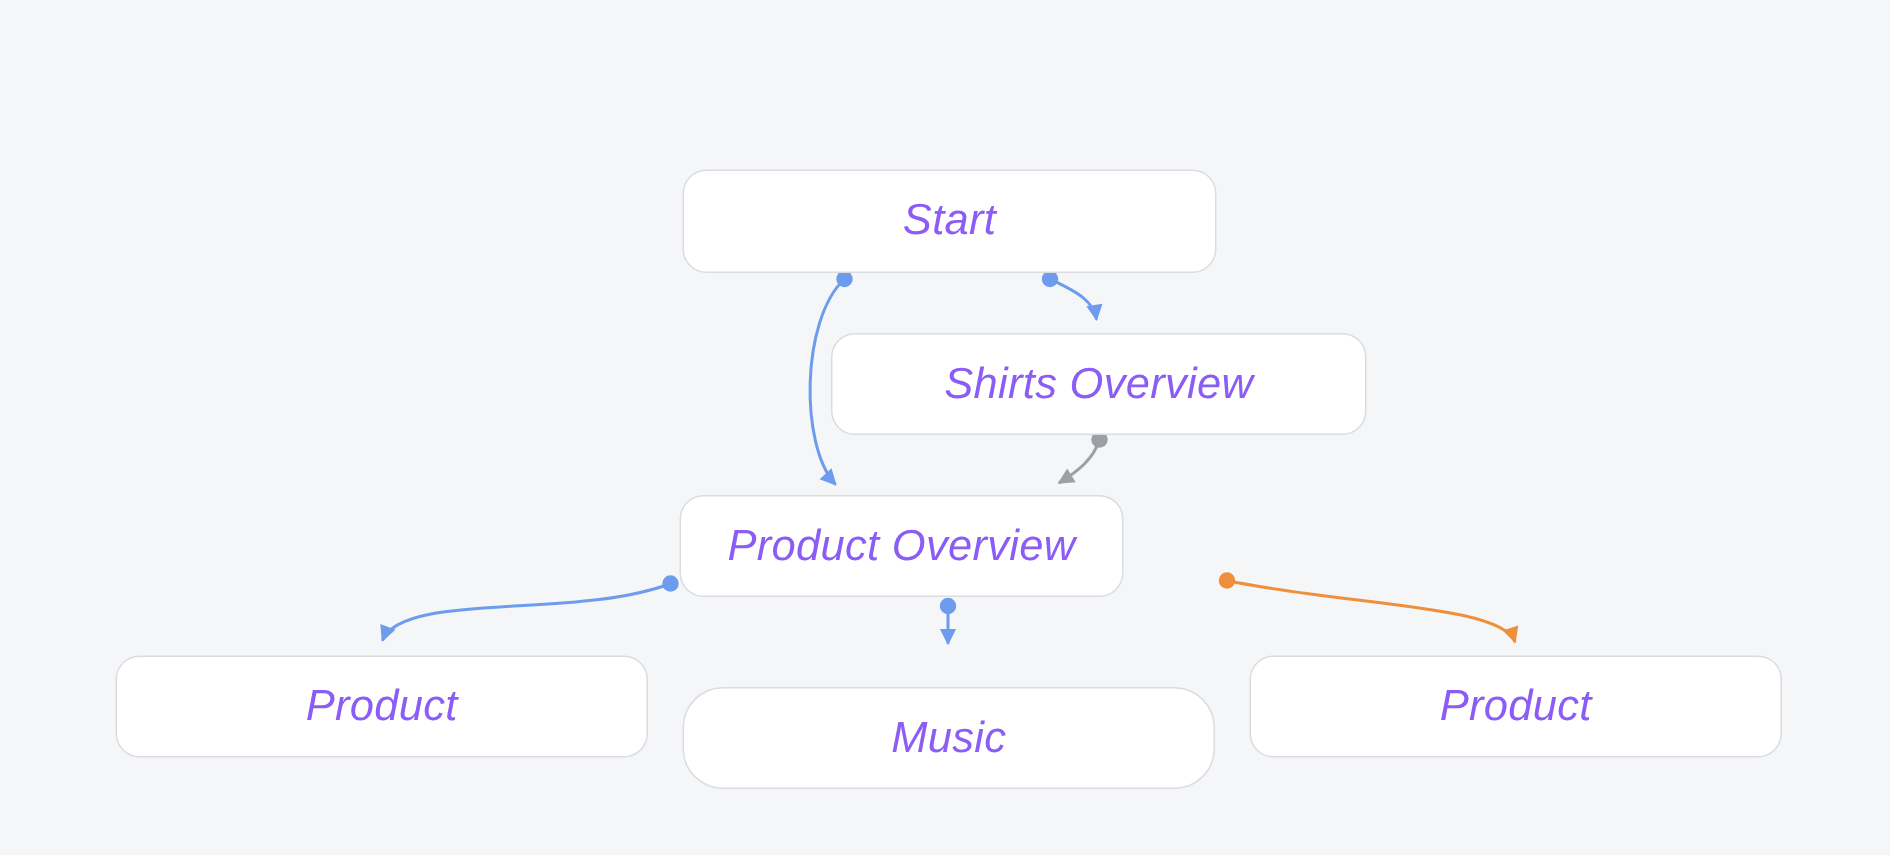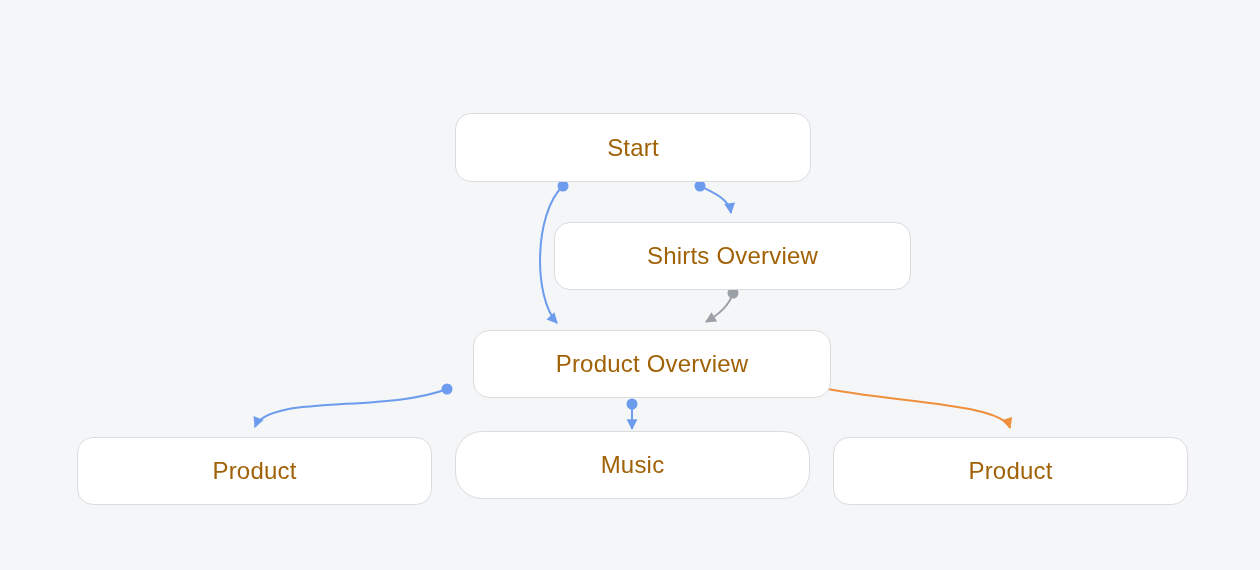--- a/index.html
+++ b/index.html
@@ -34,25 +34,26 @@
     box-sizing: border-box;
     background: #ffffff;
     border: 1.5px solid #dadce0;
     border-radius: 16px;
     display: flex;
     align-items: center;
     justify-content: center;
     cursor: pointer;
   }
   .node-label {
-    font-size: 24px;
+    font-size: 29px;
     font-weight: 500;
     letter-spacing: 0.2px;
-    color: #a16207;
+    color: #8b5cf6;
     user-select: none;
+    font-style: italic;
   }
 </style>
 </head>
 <body>
 
 <div class="canvas">
   <svg class="edges" width="1260" height="570" xmlns="http://www.w3.org/2000/svg">
     <defs id="marker-defs">
         <marker id="arrow-blue" viewBox="0 0 12 12" refX="10" refY="6" markerWidth="13" markerHeight="13" markerUnits="userSpaceOnUse" orient="auto">
           <path d="M 1 1 L 11 6 L 1 11 Z" fill="#6d9cee"></path>
@@ -79,25 +80,25 @@
         <circle cx="818" cy="387" r="5.5" fill="#ee8f3c"></circle>
       </g>
   </svg>
 
   <div class="node" style="left: 455px; top: 113px; width: 356px; height: 69px;">
     <span class="node-label">Start</span>
   </div>
   <div class="node" style="left: 554px; top: 222px; width: 357px; height: 68px;">
     <span class="node-label">Shirts Overview</span>
   </div>
-  <div class="node" style="left: 473px; top: 330px; width: 358px; height: 68px;">
+  <div class="node" style="left: 453px; top: 330px; width: 296px; height: 68px;">
     <span class="node-label">Product Overview</span>
   </div>
   <div class="node" style="left: 77px; top: 437px; width: 355px; height: 68px;">
     <span class="node-label">Product</span>
   </div>
-  <div class="node" style="left: 455px; top: 431px; width: 355px; height: 68px; border-radius: 27px;">
+  <div class="node" style="left: 455px; top: 458px; width: 355px; height: 68px; border-radius: 27px;">
     <span class="node-label">Music</span>
   </div>
   <div class="node" style="left: 833px; top: 437px; width: 355px; height: 68px; text-align: center;">
     <span class="node-label">Product</span>
   </div>
 </div>
 
 </body></html>

